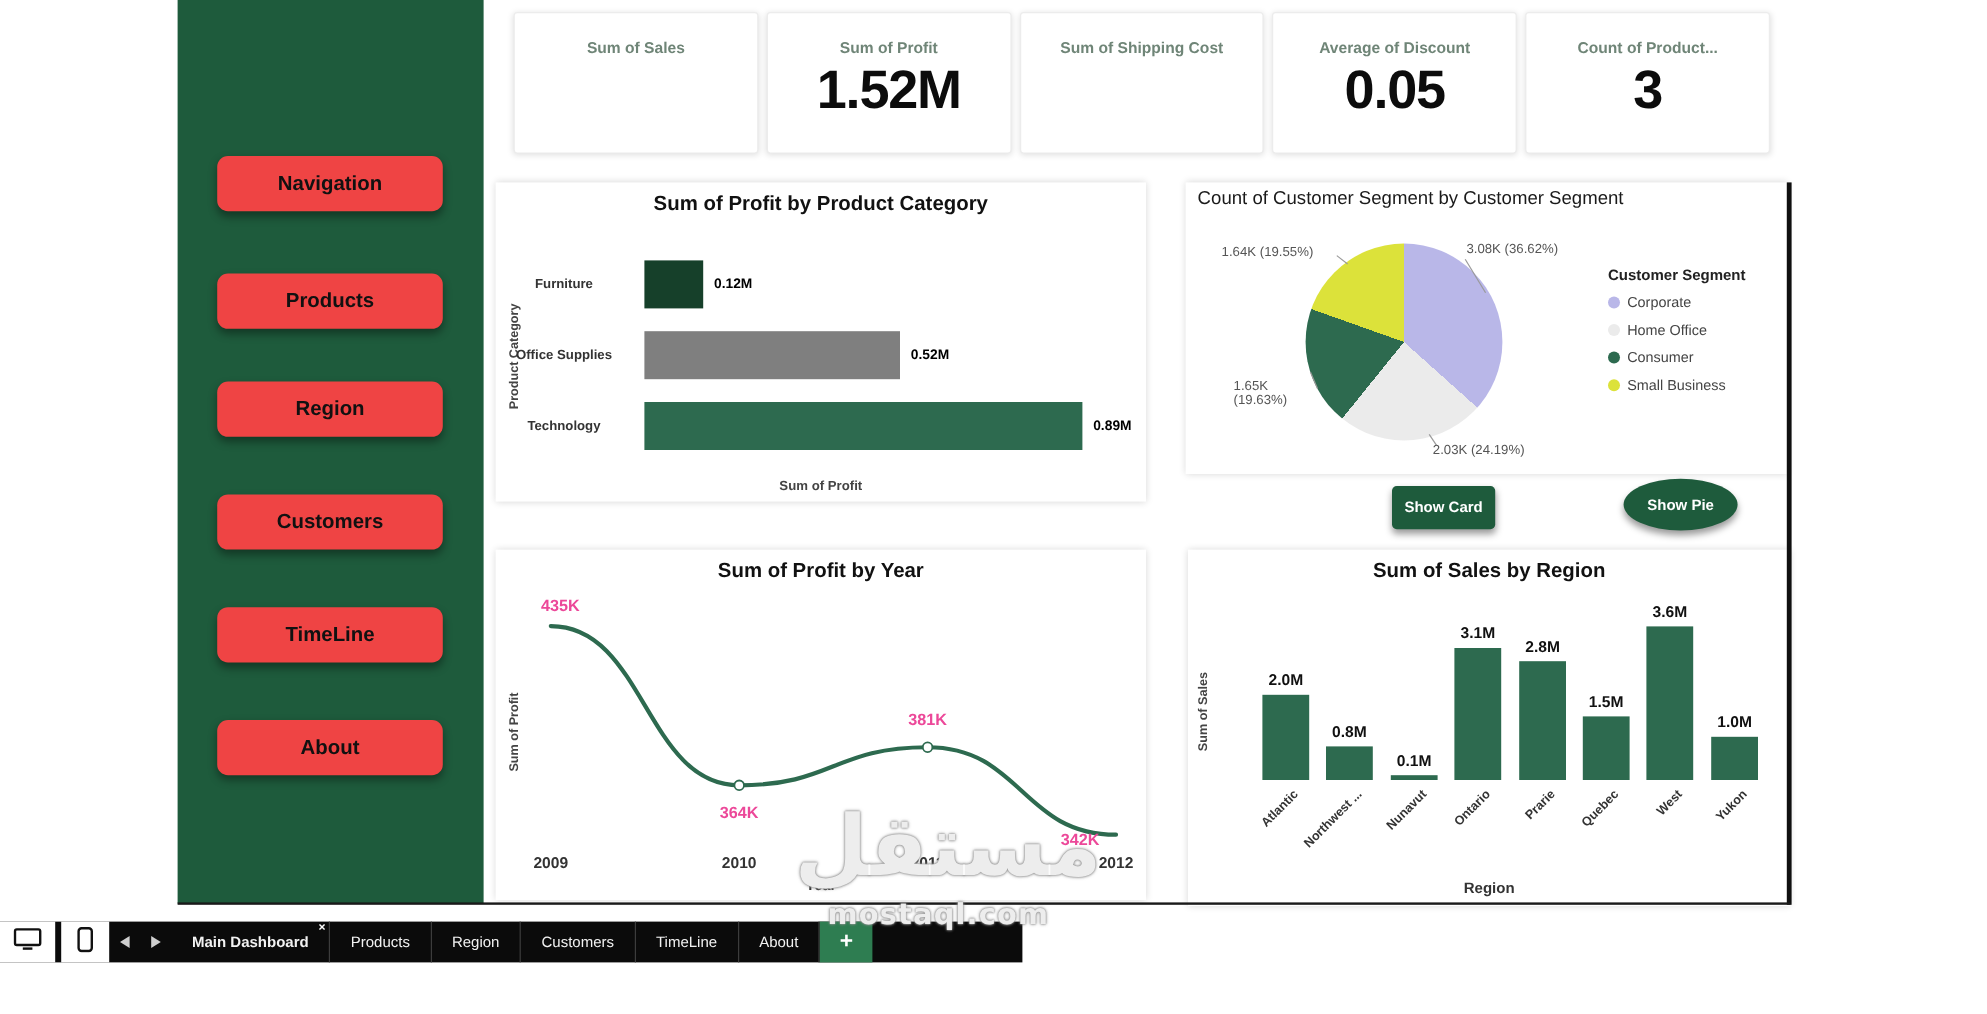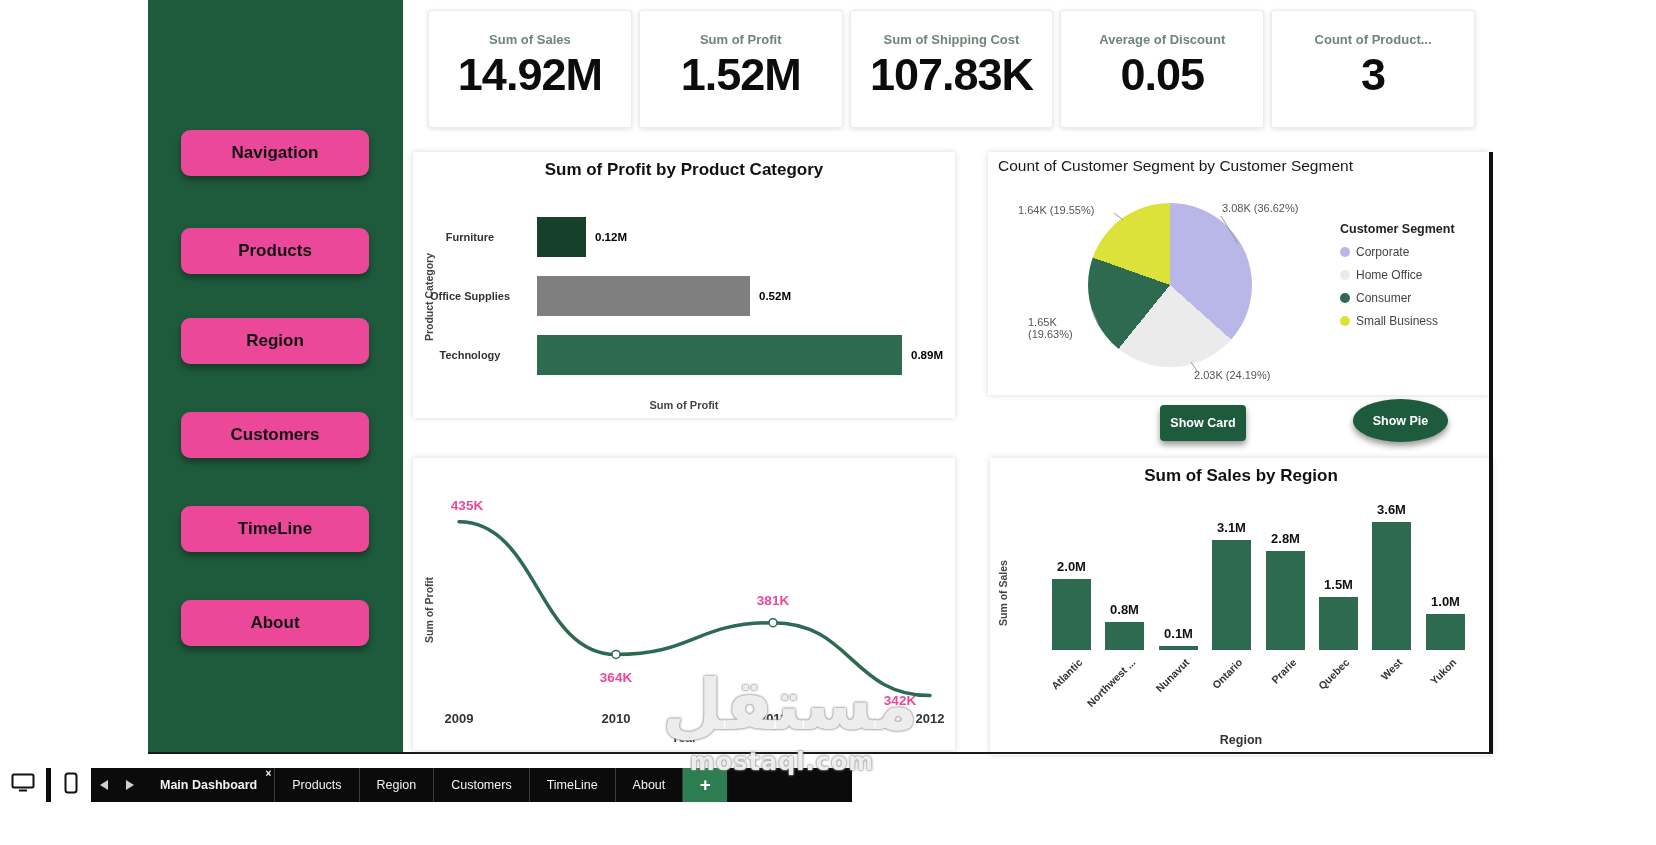--- a/index.html
+++ b/index.html
@@ -1,21 +1,21 @@
 <!DOCTYPE html>
 <html><head>
 <meta charset="utf-8">
 <style>
   html,body{margin:0;padding:0;background:#fff;}
   body{font-family:"Liberation Sans",sans-serif;}
   .canvas{position:relative;width:1656px;height:845px;background:#fff;overflow:hidden;}
 
   
   .sidebar{position:absolute;left:148px;top:0;width:255px;height:753px;background:#1e5b3c;}
-  .side-btn{position:absolute;left:33px;width:188px;height:46px;background:#ec4899;border:none;
+  .side-btn{position:absolute;left:33px;width:188px;height:46px;background:#ef4444;border:none;
     border-radius:9px;font-family:"Liberation Sans",sans-serif;font-weight:bold;font-size:17px;
     color:#111;box-shadow:0 4px 7px rgba(0,0,0,.38);cursor:pointer;}
 
   
   .kpi-row{position:absolute;left:428px;top:10px;width:1047px;height:118px;display:flex;gap:7px;}
   .kpi-card{flex:1;background:#fff;border:1px solid #ececec;border-radius:3px;
     box-shadow:0 1px 5px rgba(0,0,0,.13);text-align:center;overflow:hidden;}
   .kpi-label{margin-top:21px;font-weight:bold;font-size:13px;color:#6f8577;}
   .kpi-value{margin-top:2px;font-weight:bold;font-size:45px;color:#0c0c0c;letter-spacing:-1px;}
 
@@ -114,29 +114,27 @@
       <button class="side-btn" style="top: 228px;">Products</button>
       <button class="side-btn" style="top: 318px;">Region</button>
       <button class="side-btn" style="top: 412px;">Customers</button>
       <button class="side-btn" style="top: 506px;">TimeLine</button>
       <button class="side-btn" style="top: 600px;">About</button>
     </div>
 
   <div class="kpi-row" id="kpi-row">
       <div class="kpi-card">
         <div class="kpi-label">Sum of Sales</div>
-        <div class="kpi-value">14.92M</div>
       </div>
       <div class="kpi-card">
         <div class="kpi-label">Sum of Profit</div>
         <div class="kpi-value">1.52M</div>
       </div>
       <div class="kpi-card">
         <div class="kpi-label">Sum of Shipping Cost</div>
-        <div class="kpi-value">107.83K</div>
       </div>
       <div class="kpi-card">
         <div class="kpi-label">Average of Discount</div>
         <div class="kpi-value">0.05</div>
       </div>
       <div class="kpi-card">
         <div class="kpi-label">Count of Product...</div>
         <div class="kpi-value">3</div>
       </div>
     </div>
@@ -191,20 +189,21 @@
             <span>Small Business</span>
           </div>
         </div>
     </div>
   </section>
 
   <button class="btn-show-card">Show Card</button>
   <button class="btn-show-pie">Show Pie</button>
 
   <section class="panel" id="panel-line">
+    <h3>Sum of Profit by Year</h3>
     <div class="ylab">Sum of Profit</div>
     <svg id="line-svg" width="542" height="292">
         <path d="M 46,63.7 C 124,63.7 125,196.4 203,196.4 C 281,196.4 282,164.7 360,164.7 C 438,164.7 439,237.6 517,237.6" fill="none" stroke="#2d6a4f" stroke-width="3.5" stroke-linecap="round"></path>
         <circle cx="203" cy="196.4" r="4" fill="#fff" stroke="#2d6a4f" stroke-width="1.5"></circle>
         <circle cx="360" cy="164.7" r="4" fill="#fff" stroke="#2d6a4f" stroke-width="1.5"></circle>
       </svg>
     <div id="line-labels">
         <div class="line-val" style="left: 54px; top: 46.6957px;">435K</div>
         <div class="line-val" style="left: 203px; top: 219.435px;">364K</div>
         <div class="line-val" style="left: 360px; top: 141.652px;">381K</div>

